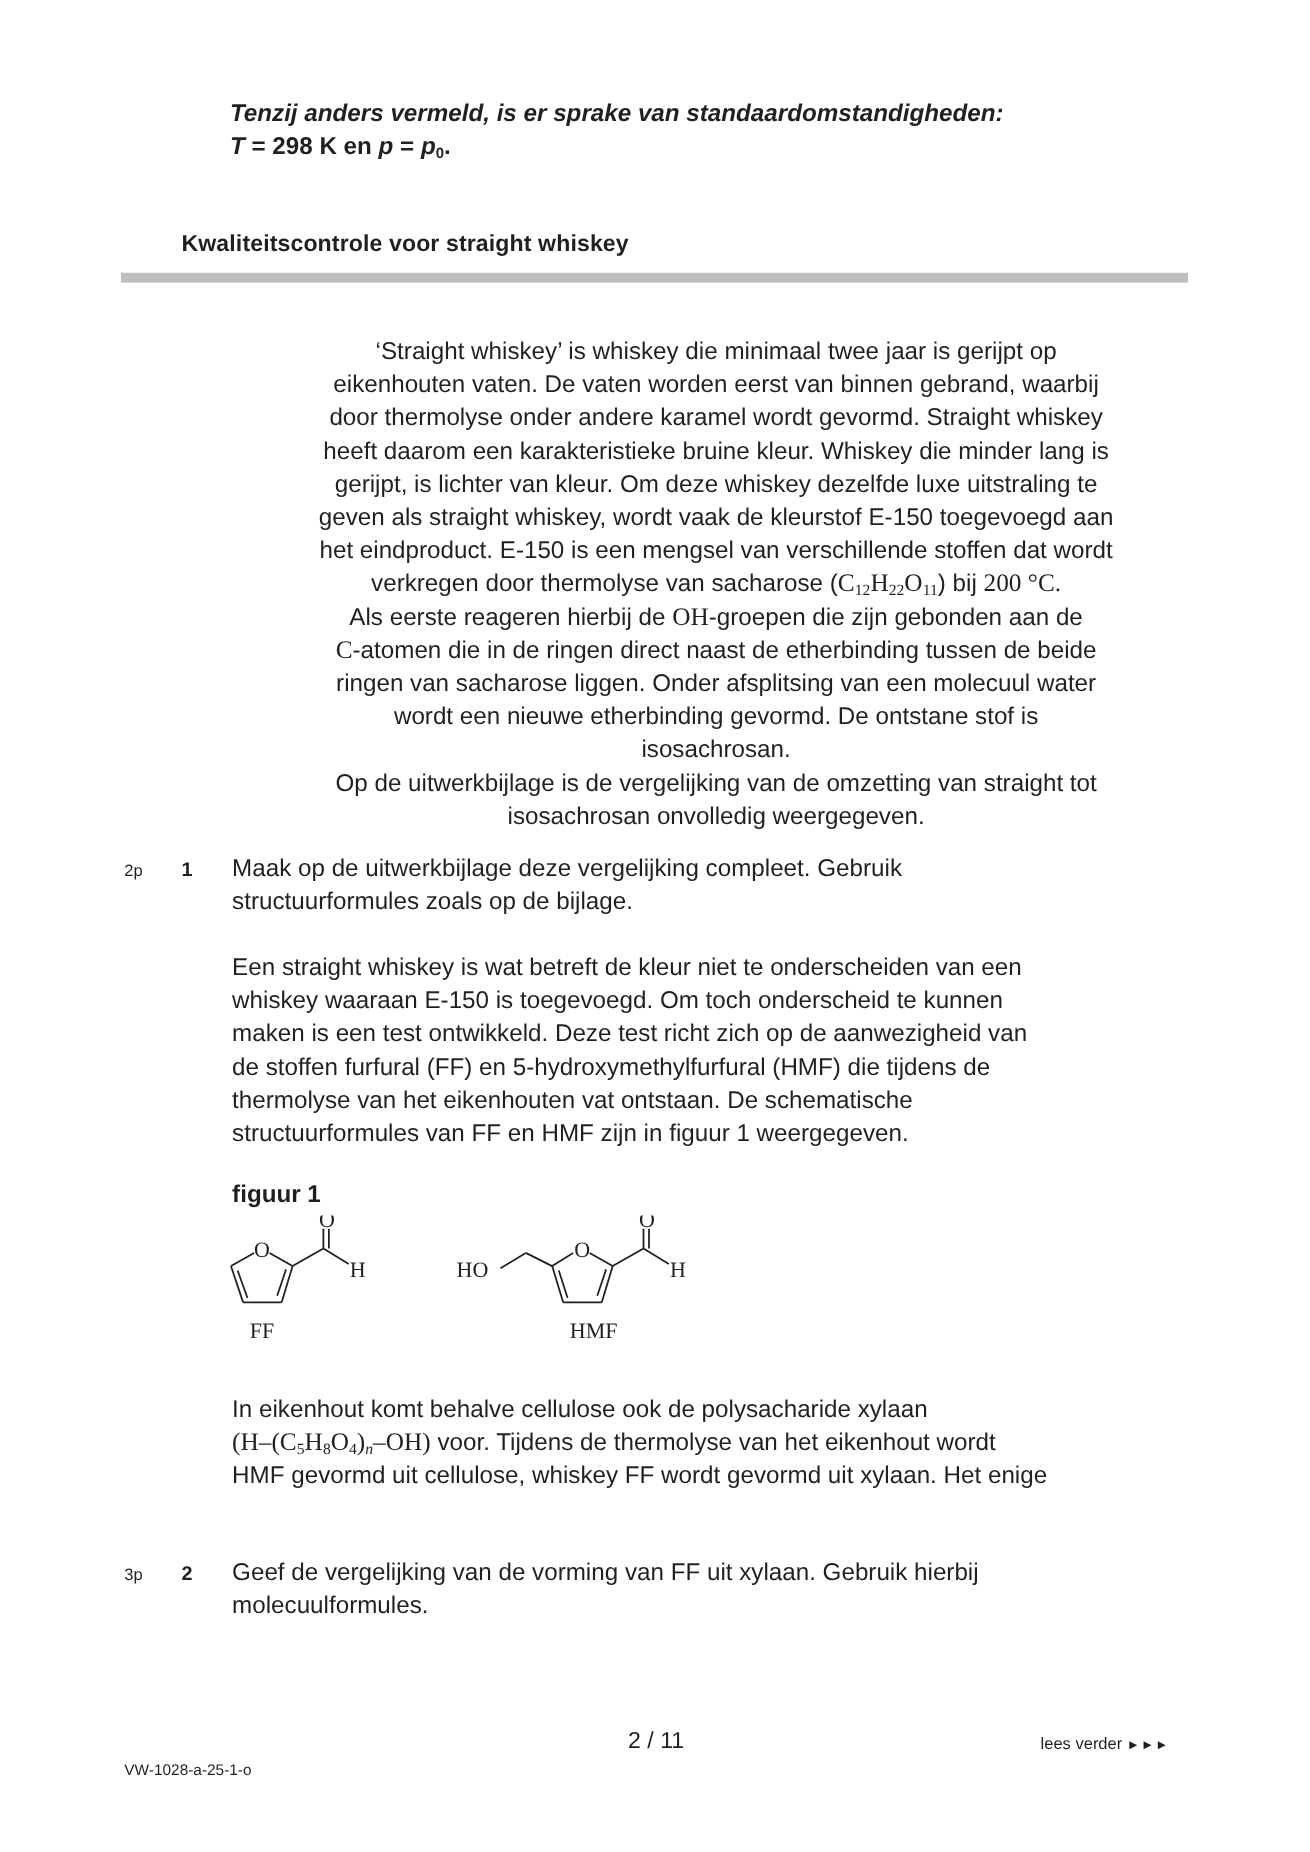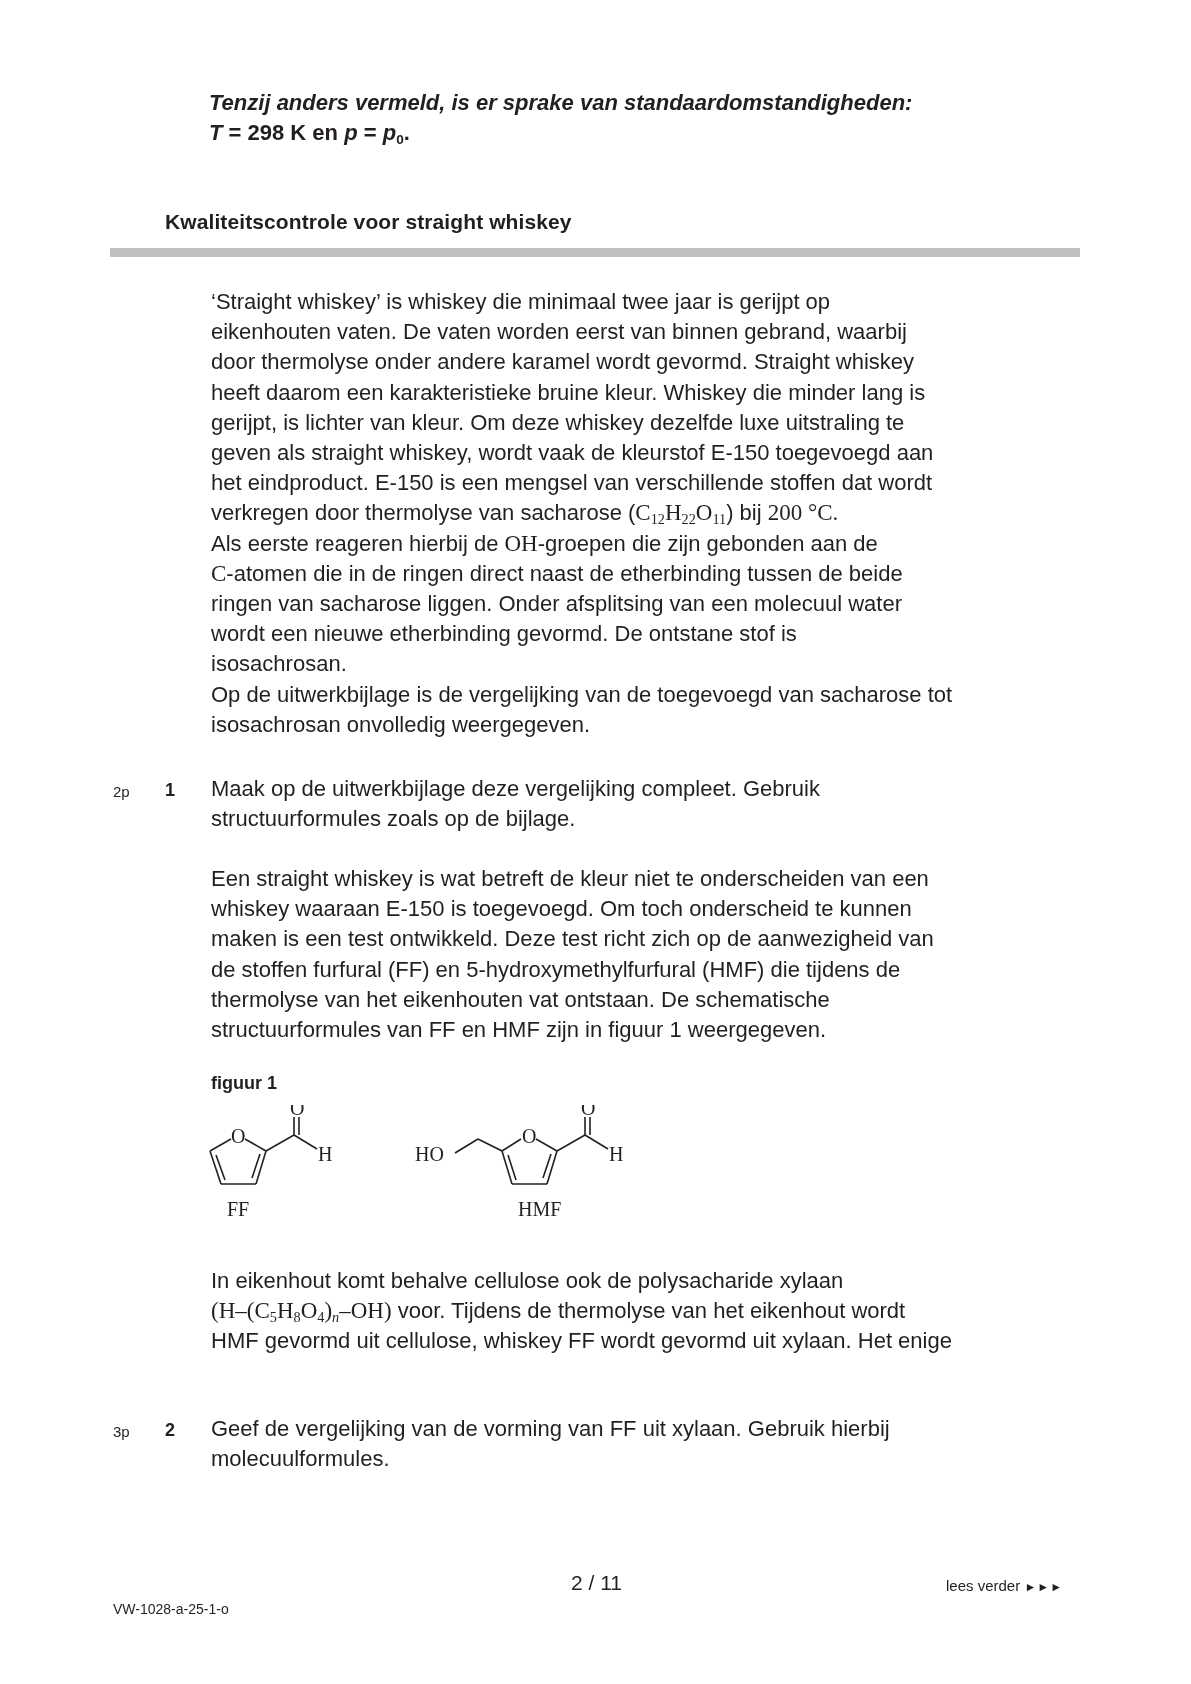--- a/index.html
+++ b/index.html
@@ -9,53 +9,53 @@
   .intro { left:209px; top:88px; font-size:22px; line-height:30px; font-style:italic;font-weight:bold; }
   .intro .line { white-space:nowrap; }
   .sub { font-size:0.62em; vertical-align:-0.3em; line-height:0; }
   .heading { left:165px; top:210px; font-size:21px; font-weight:bold; letter-spacing:0.1px; }
   .bar { left:110px; top:248px; width:970px; height:9px; background:#bfbfbf; }
   .para { left:211px; font-size:22px; line-height:30.2px; width:880px; }
   .para .line { white-space:nowrap; }
   .ser { font-family:"Liberation Serif", serif; font-size:23px; }
   .pts { left:113px; font-size:15px;text-align:center; }
   .qnum { left:165px; font-size:18px; font-weight:bold; }
-  .fig-label { left:211px; top:1073px; font-size:18px; font-weight:bold; }
+  .fig-label { left:211px; top:1073px; font-size:22px; font-weight:bold; }
   .figure { left:205px; top:1105px; }
   .mol-text { font-family:"Liberation Serif", serif; font-size:20px; fill:#231f20; }
   .footer-code { left:113px; top:1577px; font-size:14px;margin-top:24px; }
   .footer-page { left:571px; top:1571px; font-size:21px; }
   .footer-next { left:946px; top:1577px; font-size:15px; }
 </style>
 </head>
 <body>
 
 <div class="abs intro">
   <div class="line">Tenzij anders vermeld, is er sprake van standaardomstandigheden:</div>
   <div class="line"><span>T</span><span style="font-style:normal"> = 298 K en </span><span>p</span><span style="font-style:normal"> = </span><span>p</span><span class="sub" style="font-style:normal">0</span><span style="font-style:normal">.</span></div>
 </div>
 
 <div class="abs heading">Kwaliteitscontrole voor straight whiskey</div>
 <div class="abs bar"></div>
 
-<div class="abs para" style="top:287px;">
+<div class="abs para" style="top:304px;text-align:center;">
   <div class="line">‘Straight whiskey’ is whiskey die minimaal twee jaar is gerijpt op</div>
   <div class="line">eikenhouten vaten. De vaten worden eerst van binnen gebrand, waarbij</div>
   <div class="line">door thermolyse onder andere karamel wordt gevormd. Straight whiskey</div>
   <div class="line">heeft daarom een karakteristieke bruine kleur. Whiskey die minder lang is</div>
   <div class="line">gerijpt, is lichter van kleur. Om deze whiskey dezelfde luxe uitstraling te</div>
   <div class="line">geven als straight whiskey, wordt vaak de kleurstof E-150 toegevoegd aan</div>
   <div class="line">het eindproduct. E-150 is een mengsel van verschillende stoffen dat wordt</div>
   <div class="line"><span>verkregen door thermolyse van sacharose (</span><span class="ser"><span>C</span><span class="sub">12</span><span>H</span><span class="sub">22</span><span>O</span><span class="sub">11</span></span><span>) bij </span><span class="ser">200 °C.</span></div>
   <div class="line"><span>Als eerste reageren hierbij de </span><span class="ser">OH</span><span>-groepen die zijn gebonden aan de</span></div>
   <div class="line"><span class="ser">C</span><span>-atomen die in de ringen direct naast de etherbinding tussen de beide</span></div>
   <div class="line">ringen van sacharose liggen. Onder afsplitsing van een molecuul water</div>
   <div class="line">wordt een nieuwe etherbinding gevormd. De ontstane stof is</div>
   <div class="line">isosachrosan.</div>
-  <div class="line">Op de uitwerkbijlage is de vergelijking van de toegevoegd van sacharose tot</div>
+  <div class="line">Op de uitwerkbijlage is de vergelijking van de omzetting van straight tot</div>
   <div class="line">isosachrosan onvolledig weergegeven.</div>
 </div>
 
 <div class="abs pts" style="top:783px;">2p</div>
 <div class="abs qnum" style="top:780px;">1</div>
 <div class="abs para" style="top:774px;">
   <div class="line">Maak op de uitwerkbijlage deze vergelijking compleet. Gebruik</div>
   <div class="line">structuurformules zoals op de bijlage.</div>
 </div>
 

